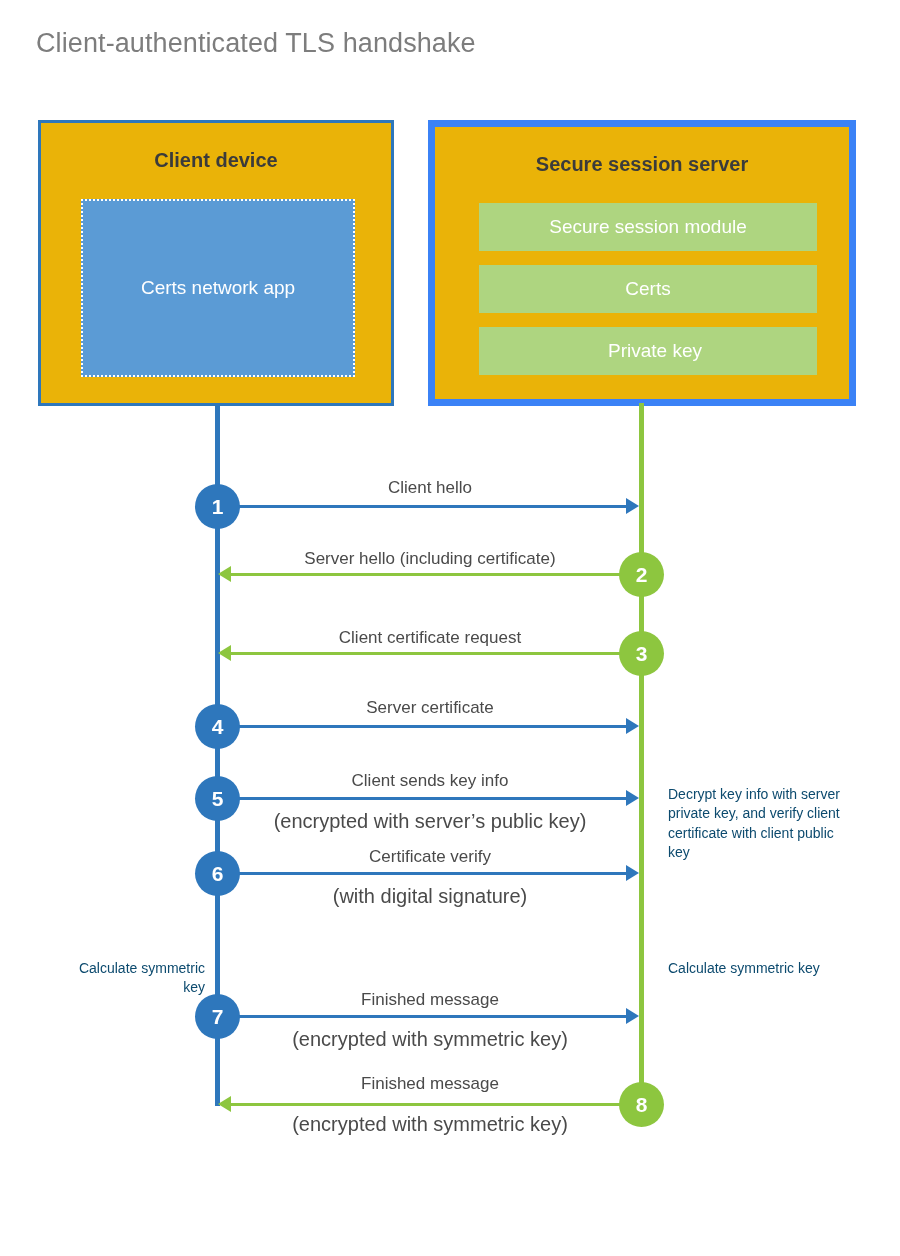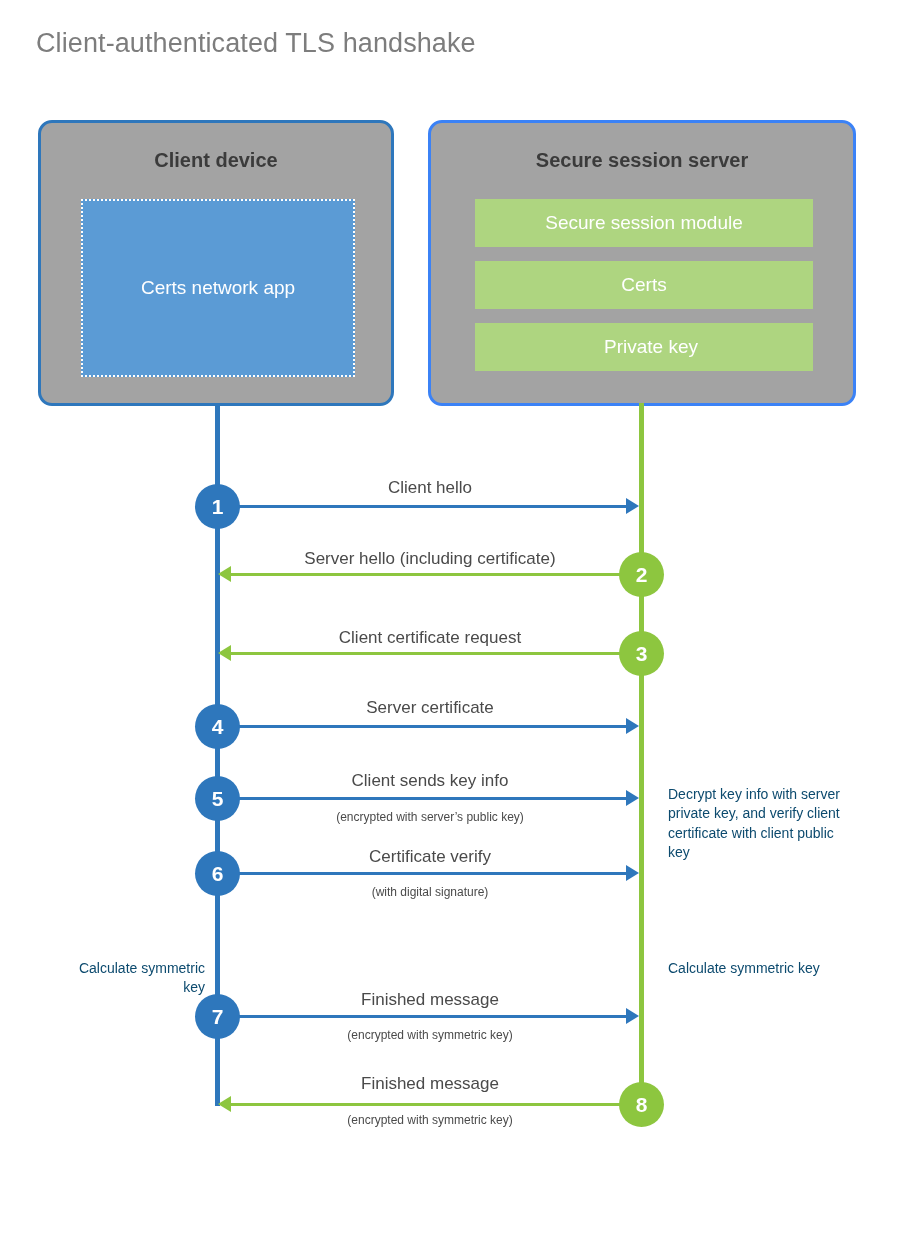--- a/index.html
+++ b/index.html
@@ -21,32 +21,31 @@
     font-size: 27px;
     font-weight: 400;
     color: #7d7d7d;
     letter-spacing: 0.1px;
     white-space: nowrap;
   }
 
   
   .party-box {
     position: absolute;
-    background: #a3a3a3;
-    border-radius: 14px;
+    background: #eab308;
   }
   #client-device-box {
     left: 38px; top: 120px;
     width: 356px; height: 286px;
     border: 3px solid #2e77bc;
   }
   #secure-server-box {
     left: 428px; top: 120px;
     width: 428px; height: 286px;
-    border: 3px solid #3b82f6;
+    border: 7px solid #3b82f6;
   }
   .party-title {
     text-align: center;
     font-size: 20px;
     font-weight: bold;
     color: #3b3b3b;
     margin-top: 26px;
   }
 
   
@@ -136,21 +135,21 @@
     position: absolute;
     text-align: center;
     font-size: 17px;
     font-weight: 300;
     color: #4a4a4a;
     white-space: nowrap;
   }
   .msg-sublabel {
     position: absolute;
     text-align: center;
-    font-size: 12px;
+    font-size: 20px;
     font-weight: 300;
     color: #4a4a4a;
     white-space: nowrap;
   }
 
   
   .side-note {
     position: absolute;
     font-size: 14px;
     font-weight: 300;

